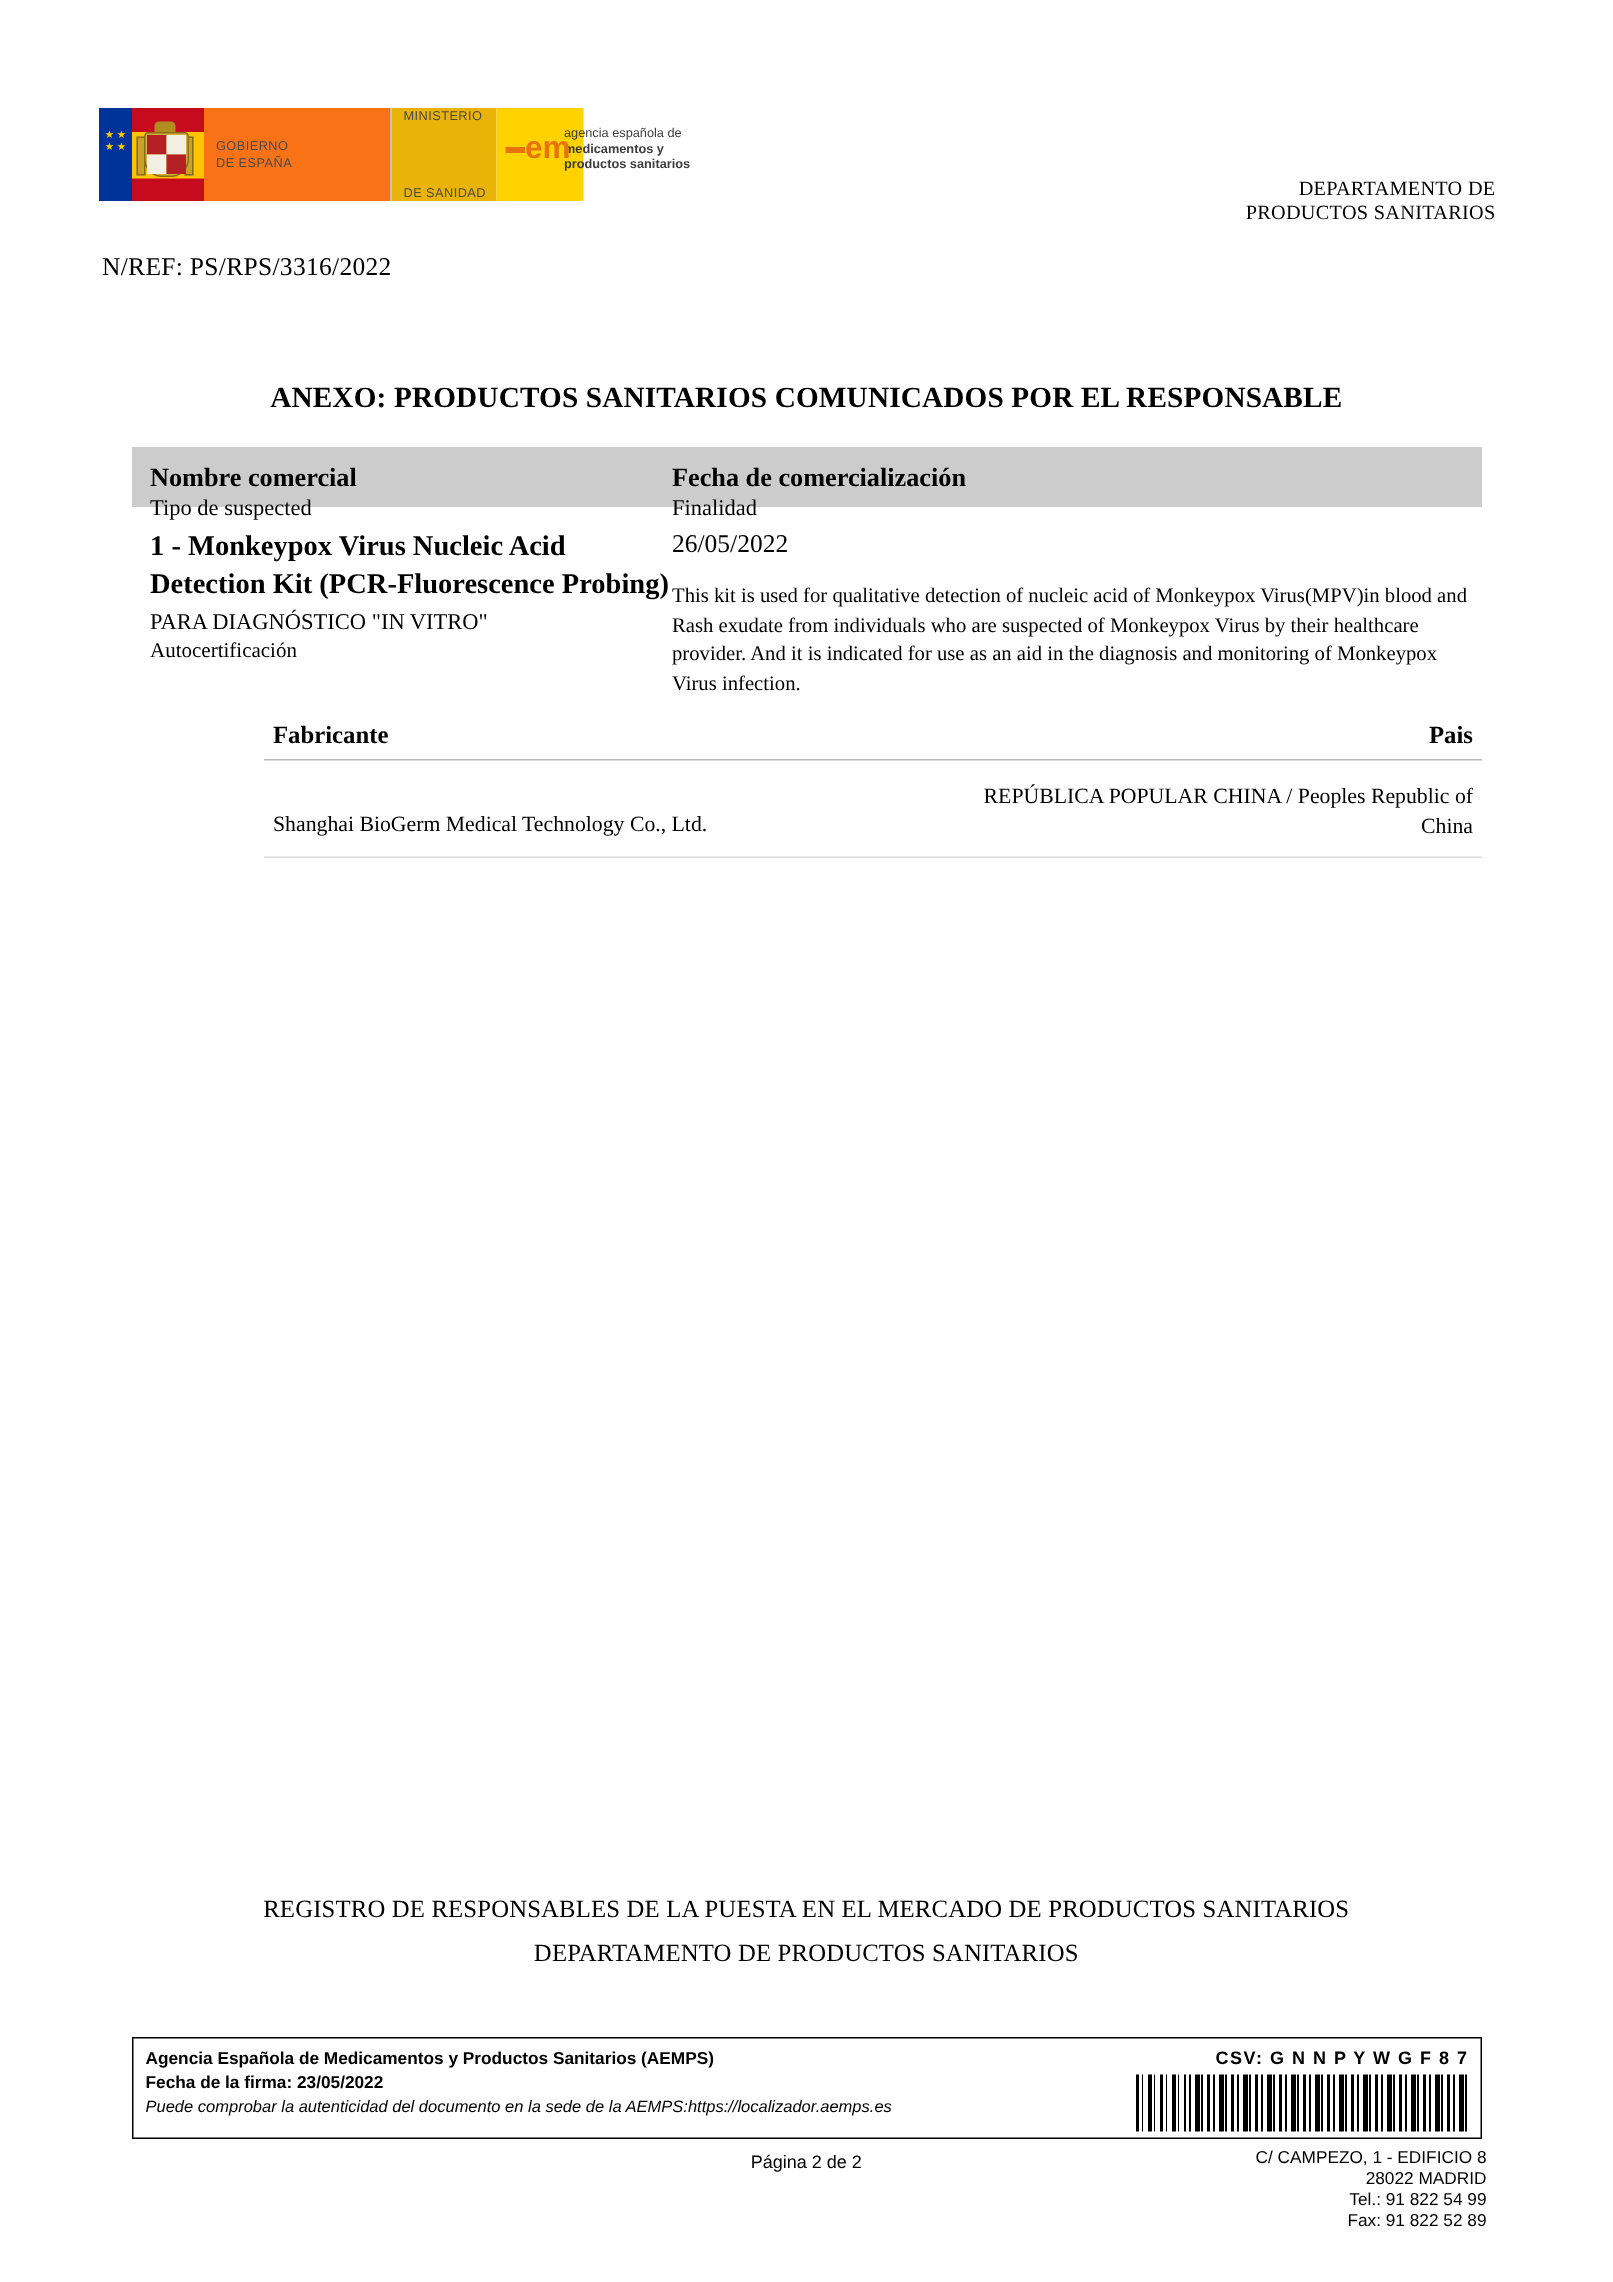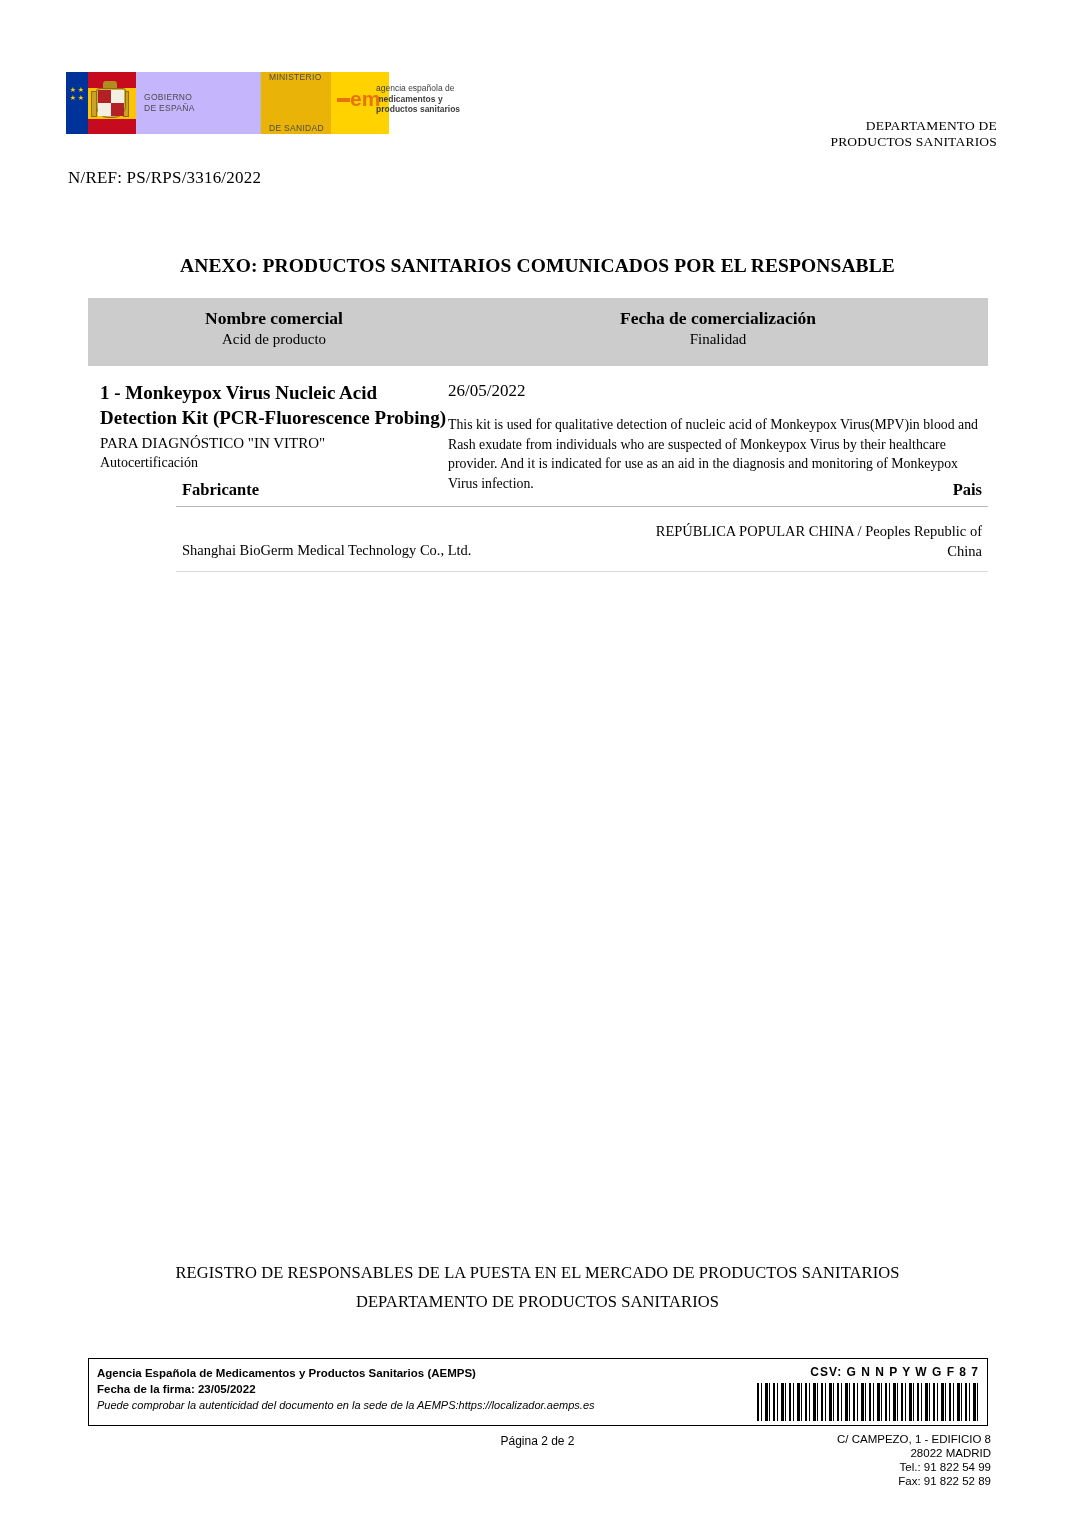--- a/index.html
+++ b/index.html
@@ -115,21 +115,21 @@
     height: 24px;
     background: #c9a227;
     border: 1px solid #8a6d1a;
   }
   .pillar.l { left: 1px; }
   .pillar.r { right: 1px; }
 
   .gob-text {
     width: 124px;
     height: 62px;
-    background: #c4b5fd;
+    background: #f97316;
     display: flex;
     flex-direction: column;
     justify-content: center;
     padding-left: 8px;
     box-sizing: border-box;
   }
   .gob-text .l1, .gob-text .l2 {
     font-family: "Liberation Sans", sans-serif;
     font-size: 8.5px;
     letter-spacing: 0.3px;
@@ -236,26 +236,25 @@
 
   
   .table {
     position: absolute;
     left: 88px;
     top: 298px;
     width: 900px;
   }
   .thead {
     background: #cccccc;
-    height: 68px;
+    height: 40px;
     display: flex;
     align-items: flex-start;
     padding-top: 9px;
     box-sizing: border-box;
-    text-align: center;
   }
   .th-col1 { width: 360px; padding-left: 12px; box-sizing: border-box; }
   .th-col2 { width: 540px; padding-left: 0px; box-sizing: border-box; }
   .th-main {
     font-size: 17.5px;
     font-weight: bold;
     line-height: 22px;
   }
   .th-sub {
     font-size: 15px;
@@ -484,21 +483,21 @@
 </div>
 
 <div class="nref">N/REF: PS/RPS/3316/2022</div>
 
 <div class="annex-title">ANEXO: PRODUCTOS SANITARIOS COMUNICADOS POR EL RESPONSABLE</div>
 
 <div class="table">
   <div class="thead">
     <div class="th-col1">
       <div class="th-main">Nombre comercial</div>
-      <div class="th-sub">Acid de producto</div>
+      <div class="th-sub">Tipo de suspected</div>
     </div>
     <div class="th-col2">
       <div class="th-main">Fecha de comercialización</div>
       <div class="th-sub">Finalidad</div>
     </div>
   </div>
 
   <div class="row">
     <div class="cell-left">
       <div class="prod-name">1 - Monkeypox Virus Nucleic Acid Detection Kit (PCR-Fluorescence Probing)</div>

